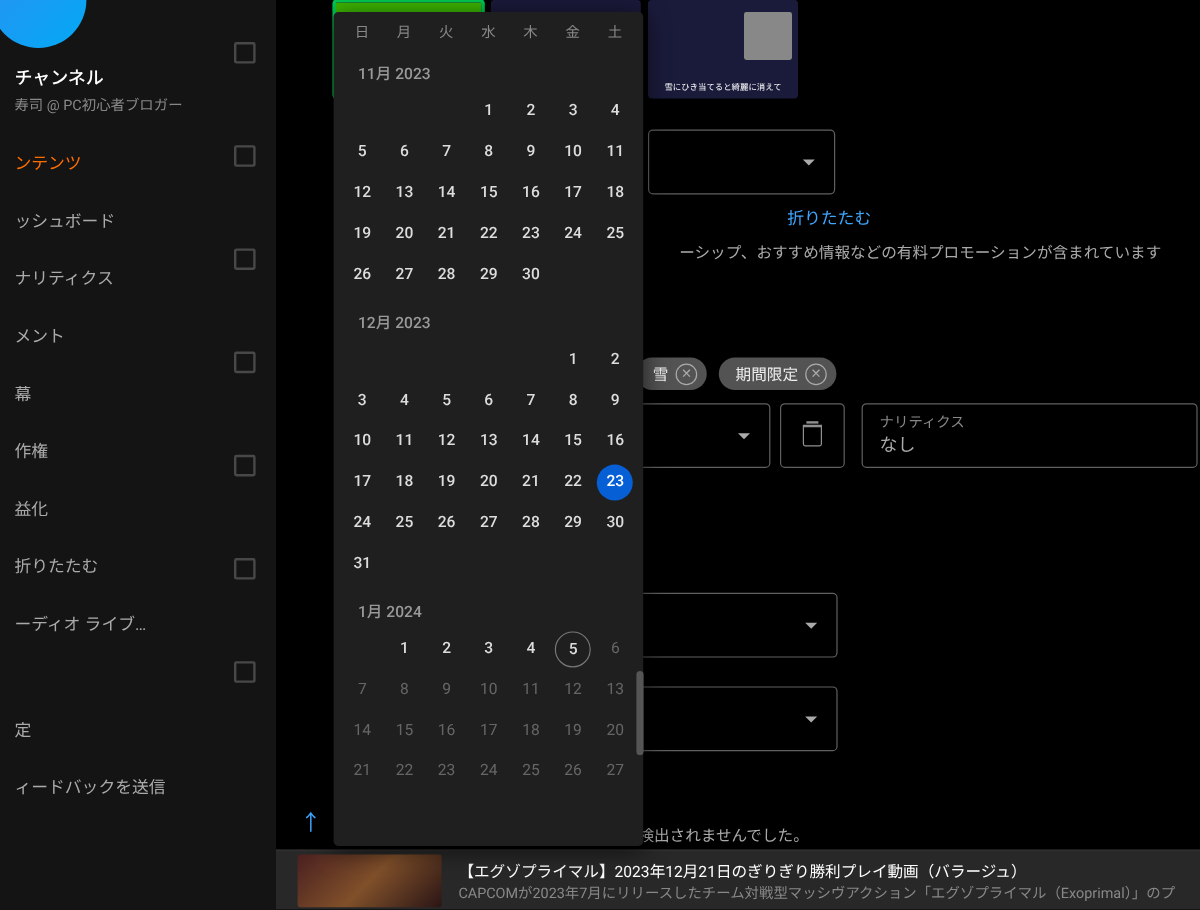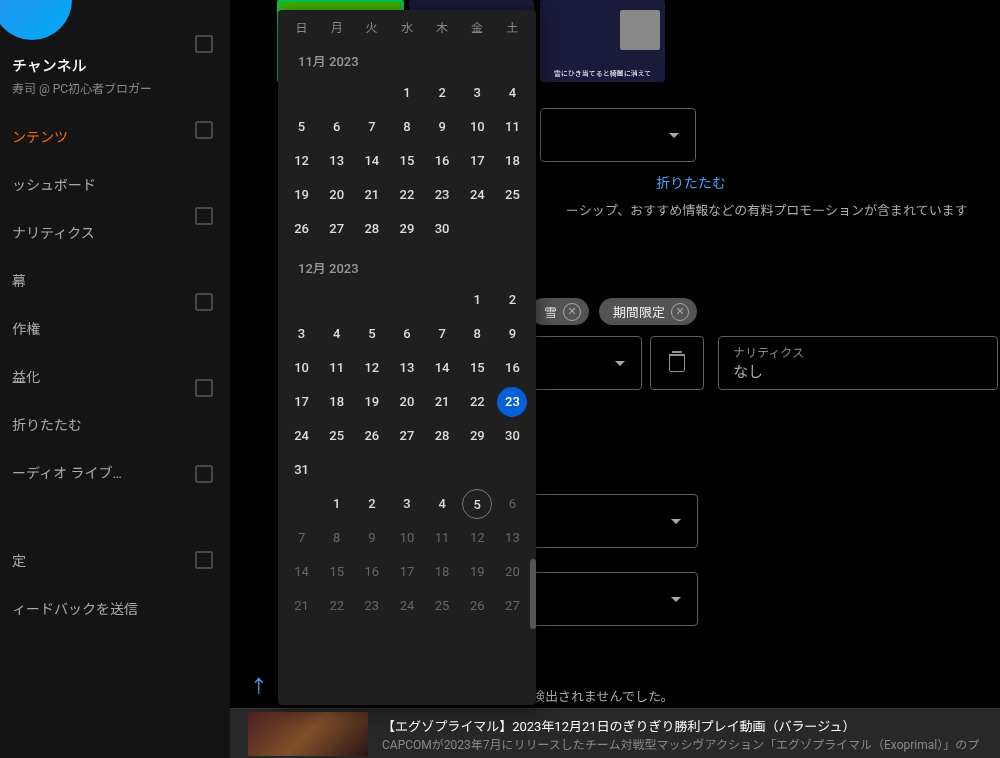--- a/index.html
+++ b/index.html
@@ -233,20 +233,21 @@
 <div class="sidebar">
   <div class="dim-overlay"></div>
   <div style="position:relative;z-index:60;padding-left:12px;">
     <div class="avatar-partial"></div>
     <div class="channel-title">チャンネル</div>
     <div class="channel-sub">寿司 @ PC初心者ブロガー</div>
     <div id="nav-list">
         <div class="nav-item active">ンテンツ</div>
         <div class="nav-item">ッシュボード</div>
         <div class="nav-item">ナリティクス</div>
+        <div class="nav-item">メント</div>
         <div class="nav-item">幕</div>
         <div class="nav-item">作権</div>
         <div class="nav-item">益化</div>
         <div class="nav-item">折りたたむ</div>
         <div class="nav-item">ーディオ ライブ…</div>
       </div>
     <div style="height:40px"></div>
     <div id="nav-bottom">
         <div class="nav-item">定</div>
         <div class="nav-item">ィードバックを送信</div>
@@ -409,20 +410,21 @@
         <div class="cal-day selected">23</div>
         <div class="cal-day">24</div>
         <div class="cal-day">25</div>
         <div class="cal-day">26</div>
         <div class="cal-day">27</div>
         <div class="cal-day">28</div>
         <div class="cal-day">29</div>
         <div class="cal-day">30</div>
         <div class="cal-day">31</div>
       </div>
+      <div class="cal-month-label">1月 2024</div>
       <div class="cal-grid">
         <div class="cal-day empty"></div>
         <div class="cal-day">1</div>
         <div class="cal-day">2</div>
         <div class="cal-day">3</div>
         <div class="cal-day">4</div>
         <div class="cal-day today">5</div>
         <div class="cal-day dim">6</div>
         <div class="cal-day dim">7</div>
         <div class="cal-day dim">8</div>

